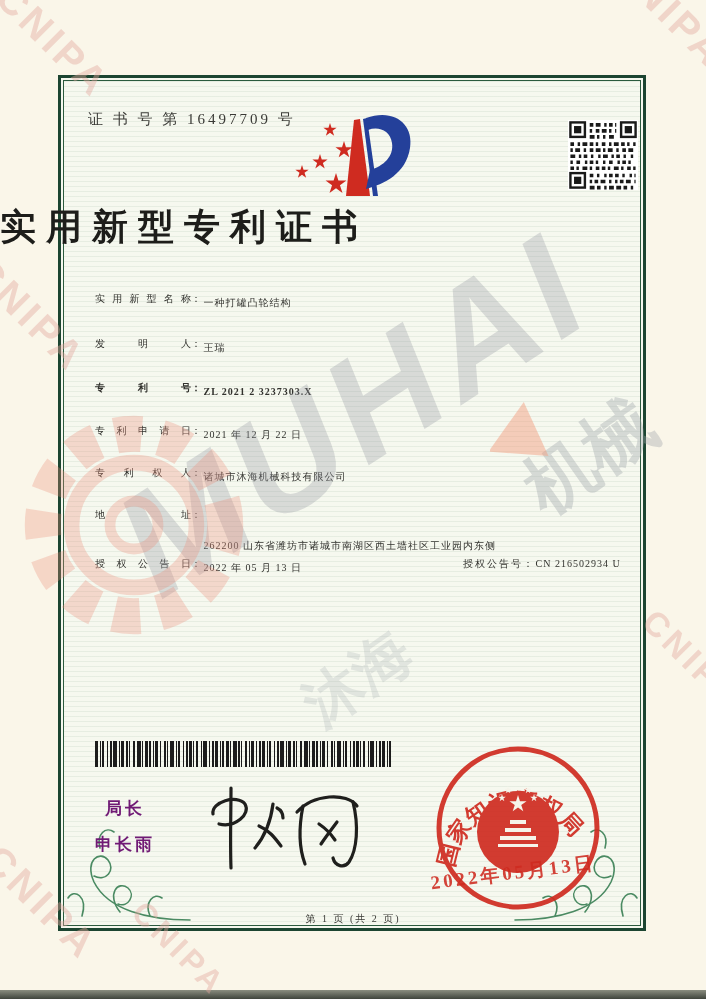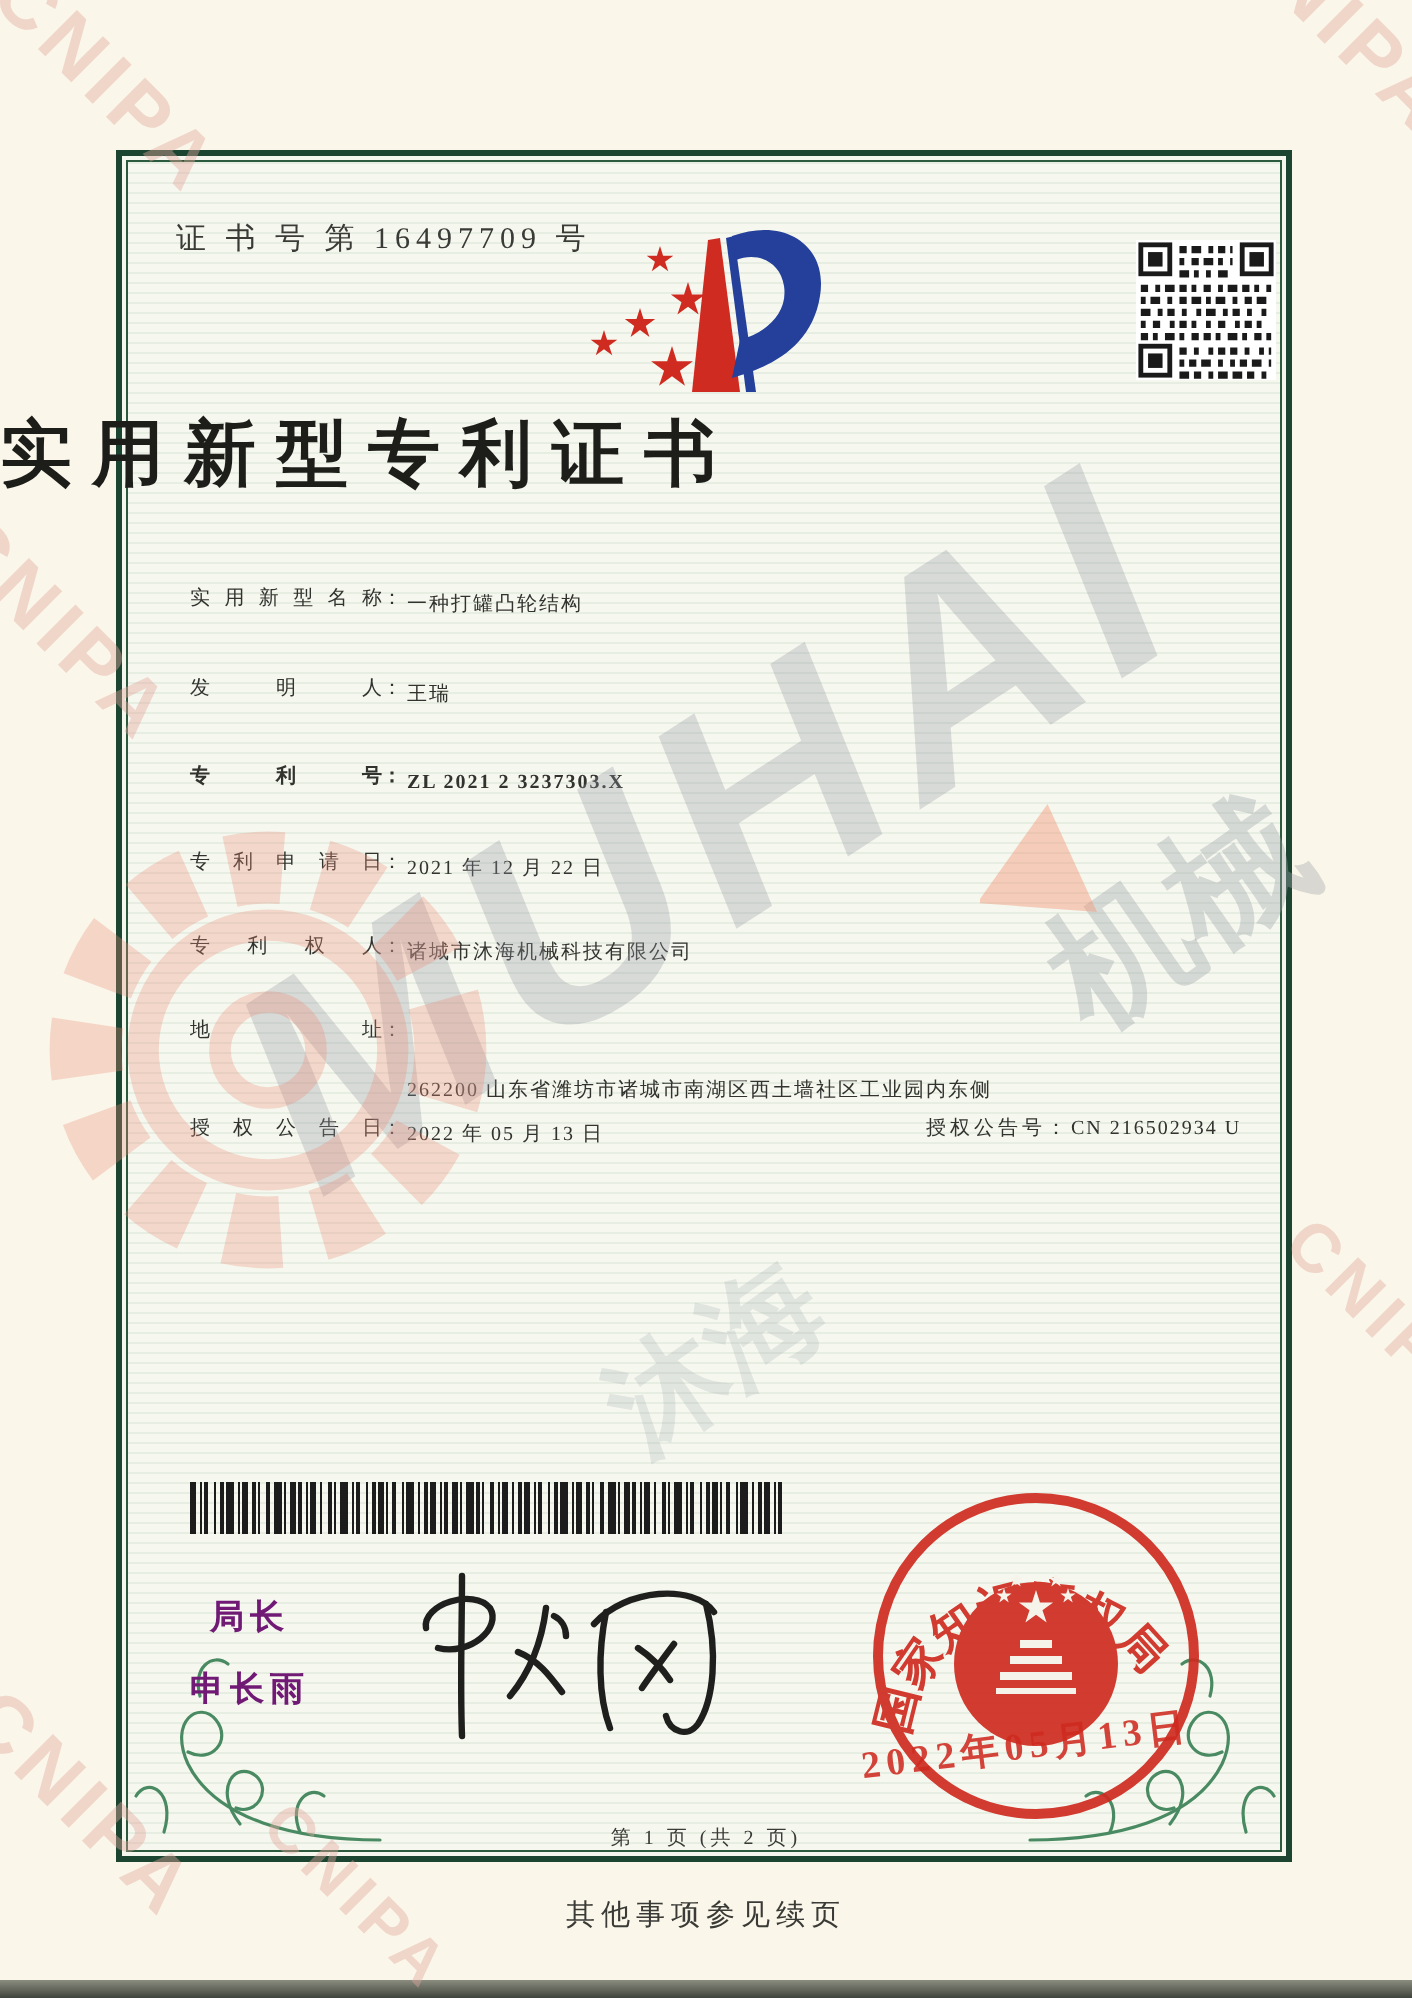--- a/index.html
+++ b/index.html
@@ -234,16 +234,15 @@
       <use href="#star" transform="translate(110,50) scale(4)"></use>
       <use href="#star" transform="translate(116,58) scale(4)"></use>
       <rect x="92" y="80" width="16" height="4"></rect>
       <rect x="87" y="88" width="26" height="4"></rect>
       <rect x="82" y="96" width="36" height="4"></rect>
       <rect x="80" y="104" width="40" height="3"></rect>
     </g>
   </svg>
   <div class="seal-date">2022年05月13日</div>
 
-  <div class="cont-note">其他事项参见续页</div>
 
   <div class="bottom-edge"></div>
 </div>
 
 </body></html>

